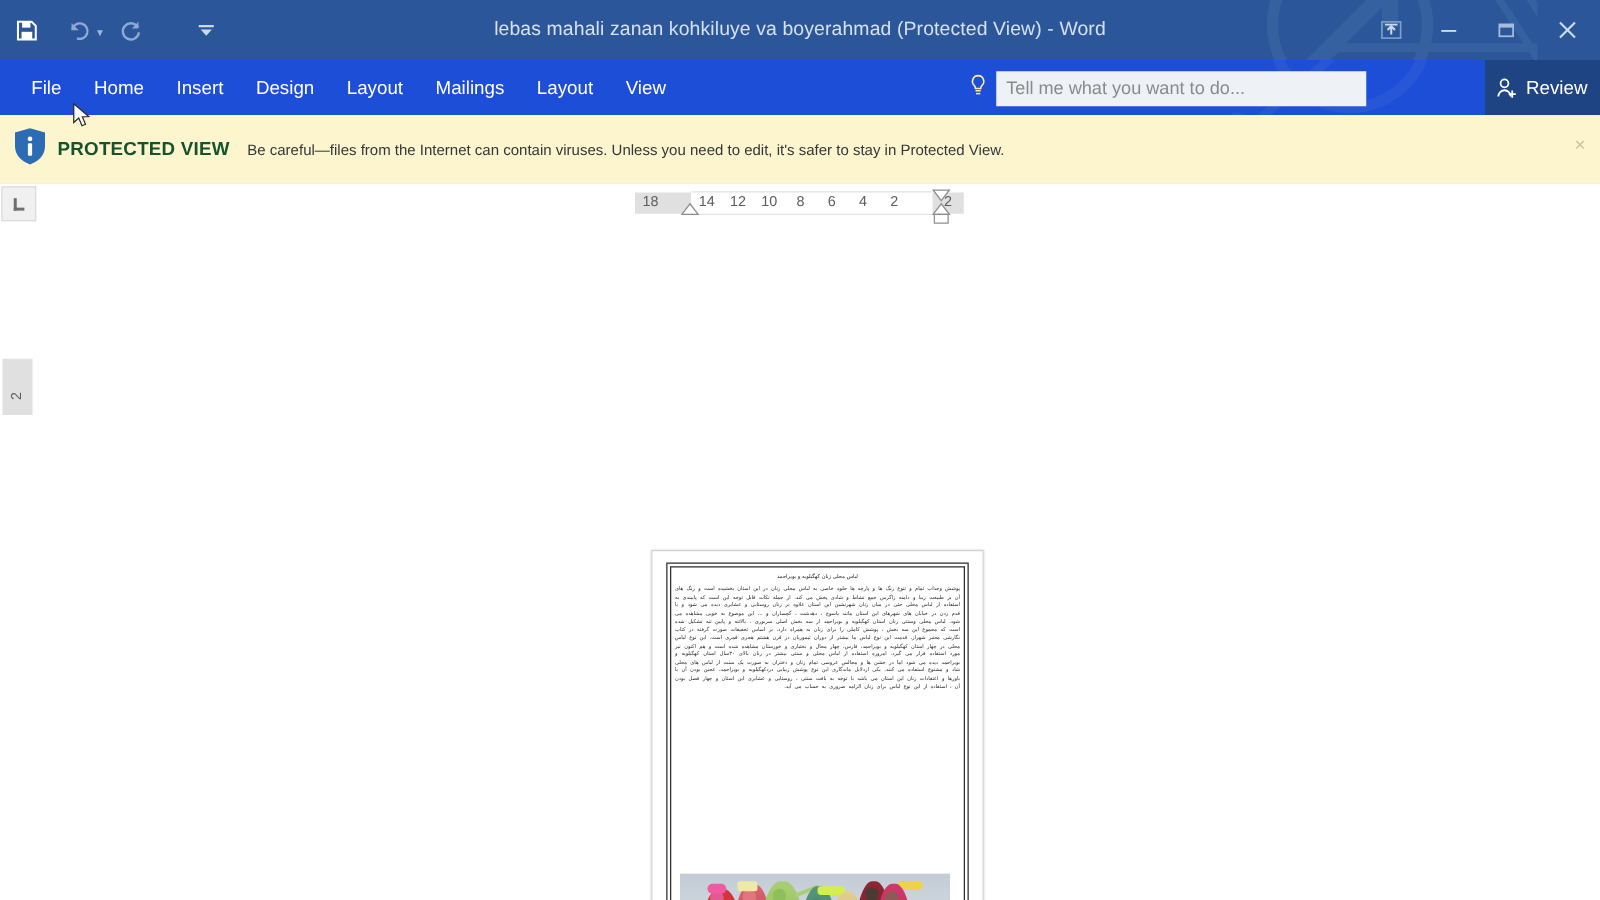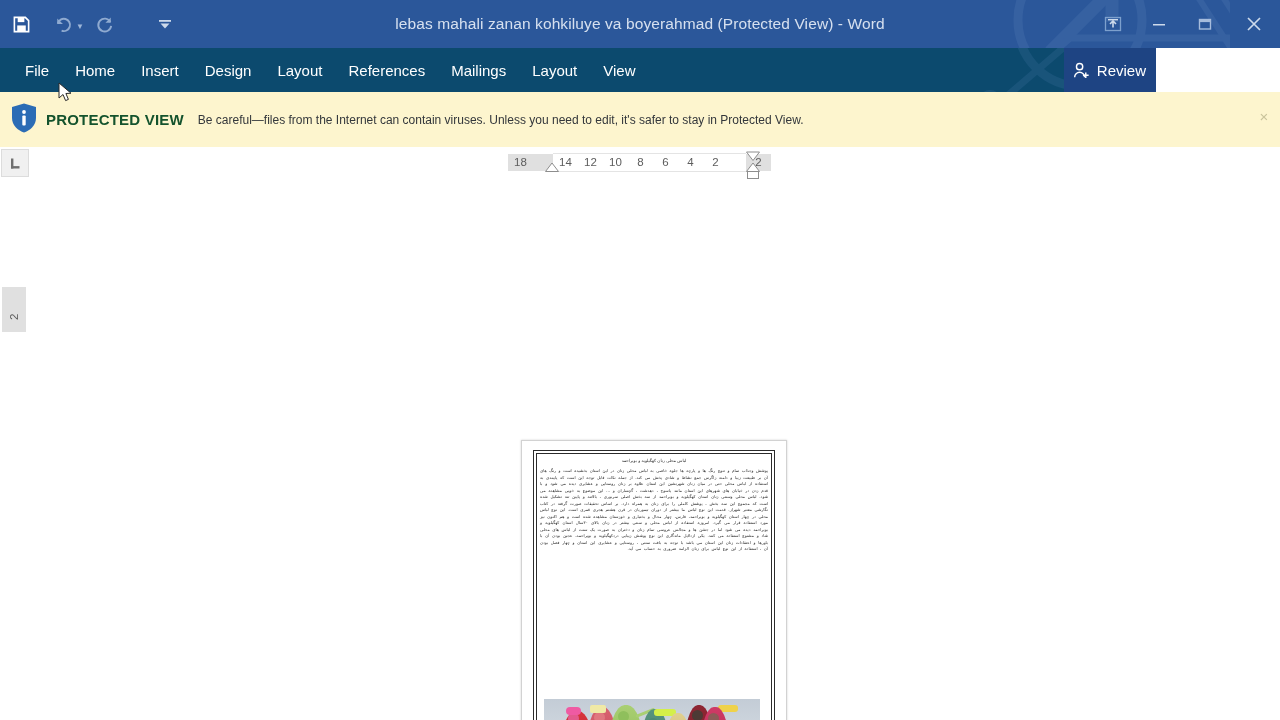--- a/index.html
+++ b/index.html
@@ -32,22 +32,22 @@
     display:flex;align-items:center;justify-content:center;
     color:#d6e0ef;font-size:15.5px;letter-spacing:.1px;
     pointer-events:none;
   }
   .win-ctrls{position:absolute;right:0;top:0;height:48px;display:flex;align-items:center;}
   .win-btn{width:46px;height:48px;display:flex;align-items:center;justify-content:center;color:#cddaeb;}
   .win-btn.close{width:52px;}
 
   
   .tabsrow{
-    position:absolute;left:0;top:48px;width:1156px;height:44px;
-    background:#0c4a6e;overflow:hidden;
+    position:absolute;left:0;top:48px;width:1280px;height:44px;
+    background:#1d4ed8;overflow:hidden;
   }
   .tabs{position:absolute;left:12px;top:0;height:44px;display:flex;align-items:center;}
   .tab{
     color:#ffffff;font-size:15px;padding:0 13px;height:44px;
     display:flex;align-items:center;white-space:nowrap;
   }
   .tellme{
     position:absolute;left:775px;top:9px;height:28px;display:flex;align-items:center;
   }
   .bulb{color:#ffe9a8;font-size:16px;margin-right:7px;}
@@ -240,26 +240,35 @@
       <path d="M230 -10 L330 150" stroke="#6f98cf" stroke-width="6" fill="none"></path>
       <path d="M258 -10 L358 150" stroke="#6f98cf" stroke-width="6" fill="none"></path>
     </svg>
 
     <div class="tabs">
       <div class="tab">File</div>
       <div class="tab">Home</div>
       <div class="tab">Insert</div>
       <div class="tab">Design</div>
       <div class="tab">Layout</div>
-      <div class="tab">References</div>
       <div class="tab">Mailings</div>
       <div class="tab">Layout</div>
       <div class="tab">View</div>
     </div>
 
+    <div class="tellme">
+      <span class="bulb">
+        <svg width="15" height="19" viewBox="0 0 15 19">
+          <path d="M7.5 1.5 a4.6 4.6 0 0 1 3 8 c-.7.7-.9 1.4-.9 2.3 h-4.2 c0-.9-.2-1.6-.9-2.3 a4.6 4.6 0 0 1 3-8 z" fill="none" stroke="#ffe9a8" stroke-width="1.3"></path>
+          <rect x="5.4" y="13" width="4.2" height="1.2" fill="#ffe9a8"></rect>
+          <rect x="5.8" y="15.3" width="3.4" height="1.2" fill="#ffe9a8"></rect>
+        </svg>
+      </span>
+      <div class="tellme-box">Tell me what you want to do...</div>
+    </div>
 
     <div class="share">
       <svg width="19" height="19" viewBox="0 0 20 20">
         <circle cx="8" cy="6" r="3.3" fill="none" stroke="#ffffff" stroke-width="1.5"></circle>
         <path d="M2.8 17 a5.2 5.2 0 0 1 10.4 0" fill="none" stroke="#ffffff" stroke-width="1.5"></path>
         <path d="M14.5 12 L14.5 18 M11.5 15 L17.5 15" stroke="#ffffff" stroke-width="1.5"></path>
       </svg>
       <span>Review</span>
     </div>
   </div>

